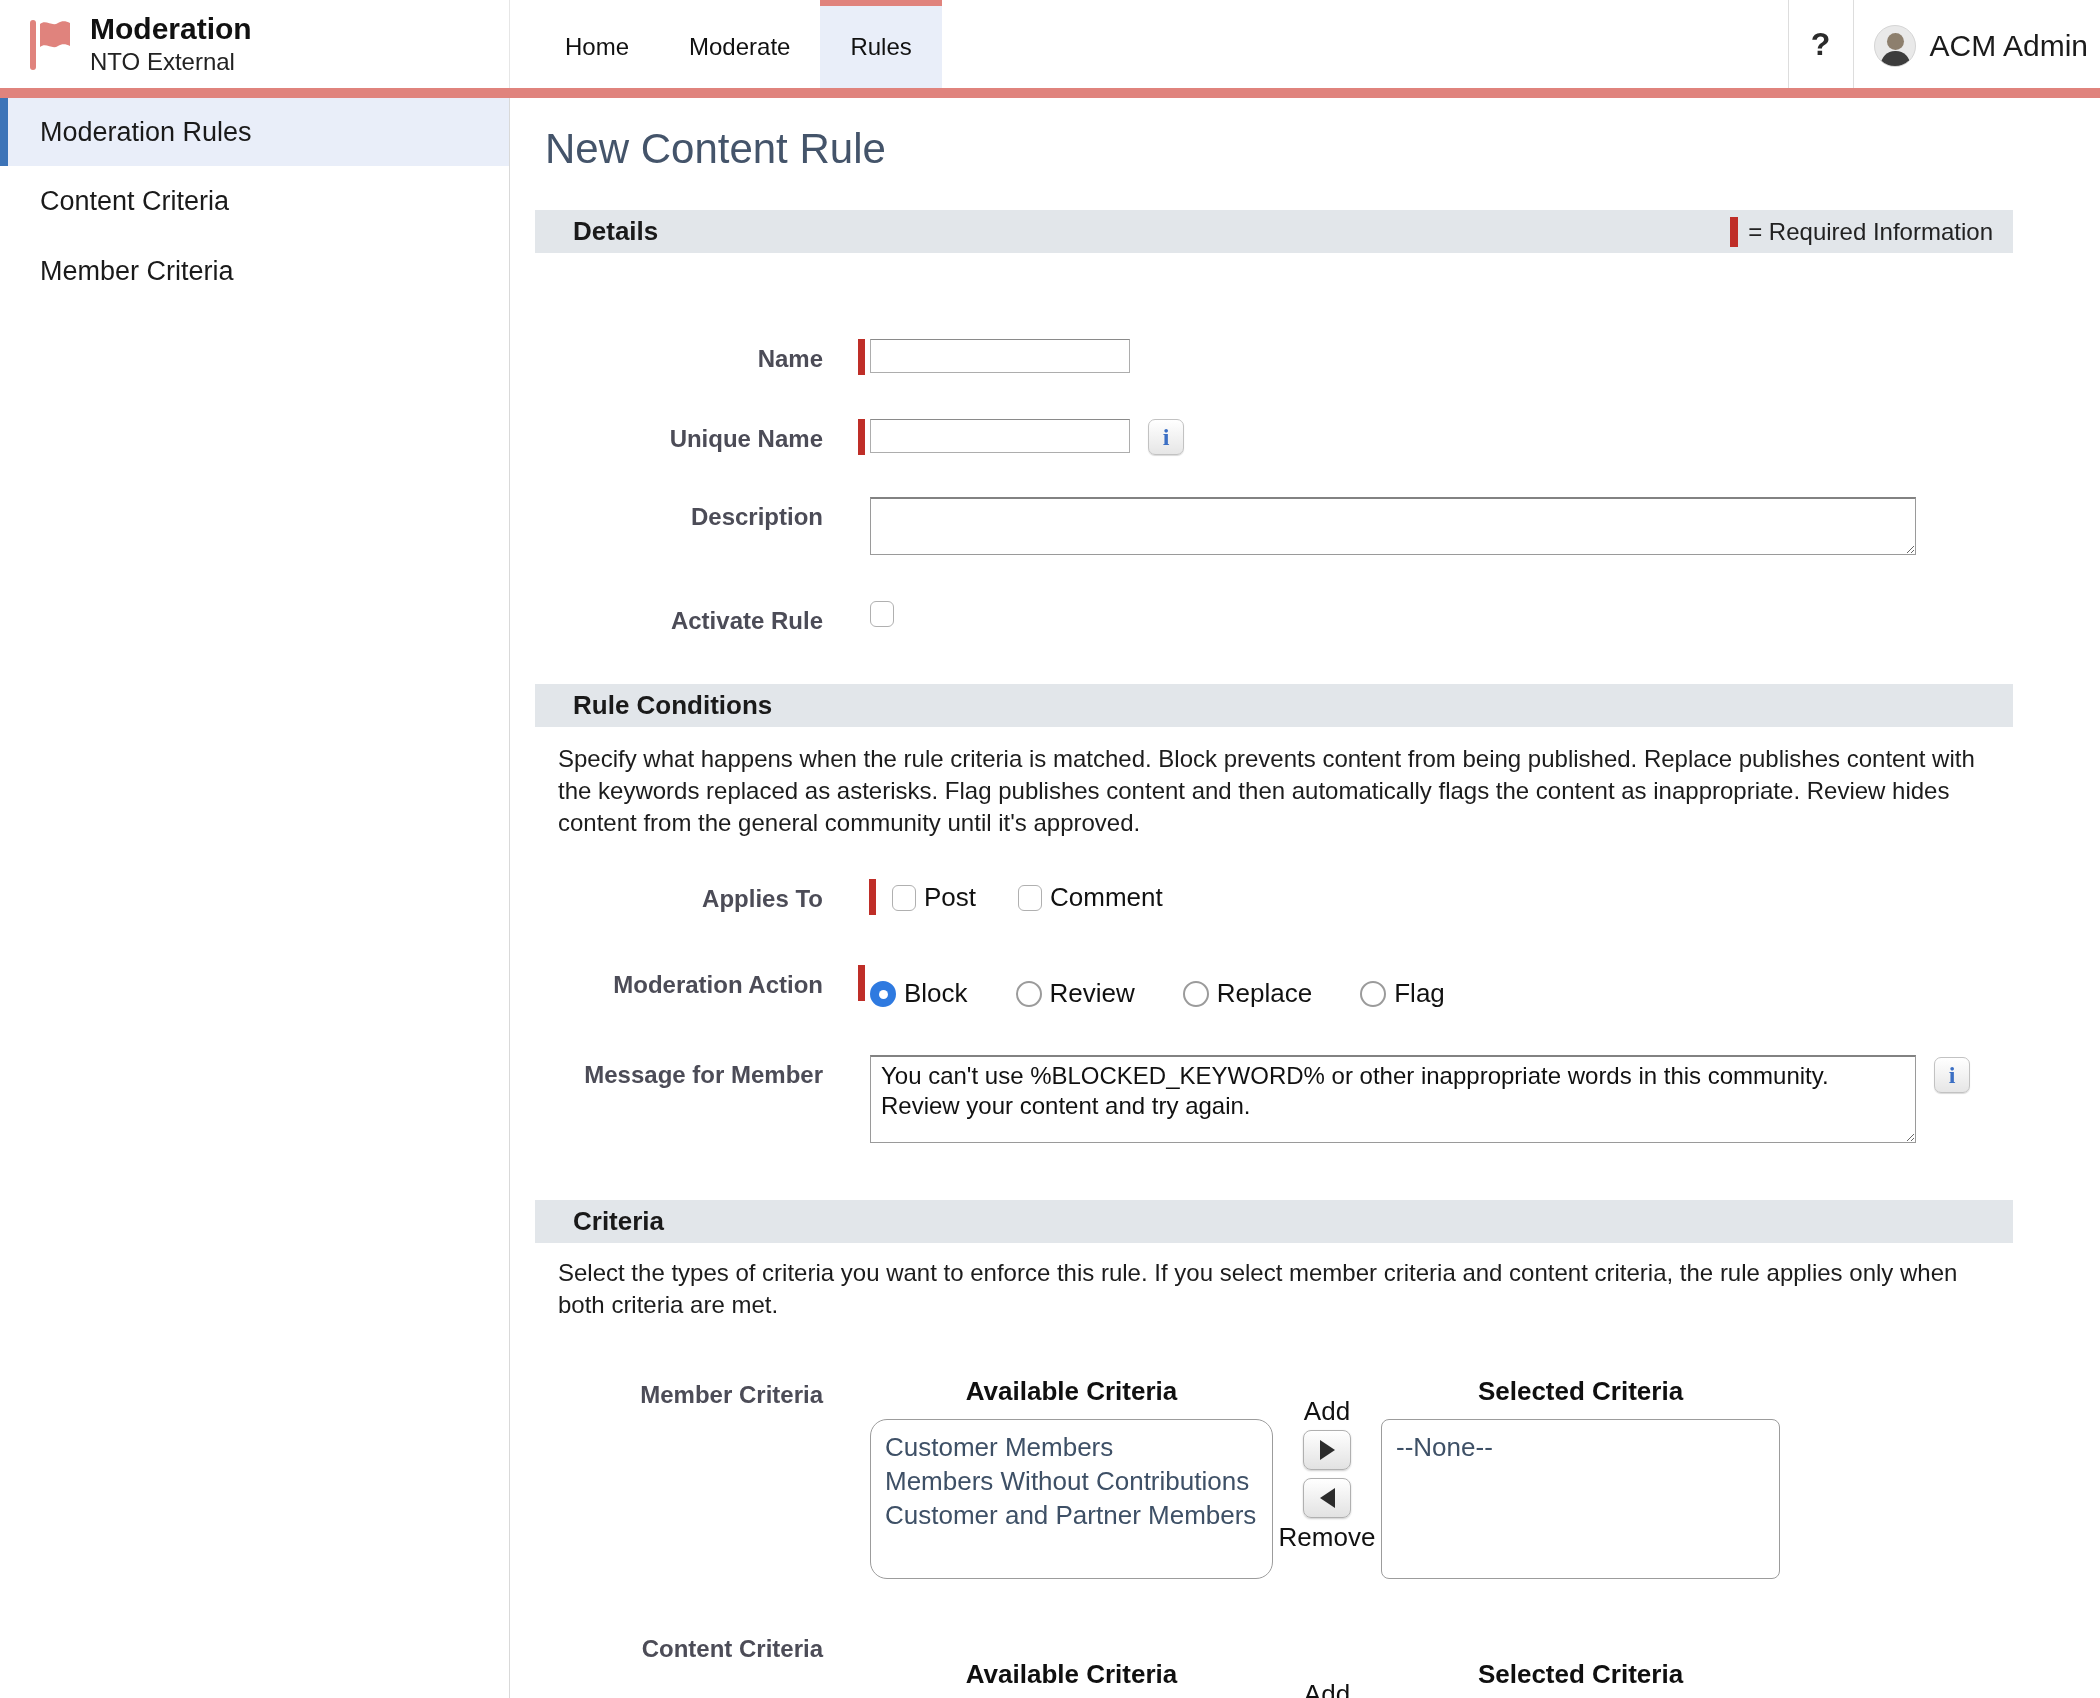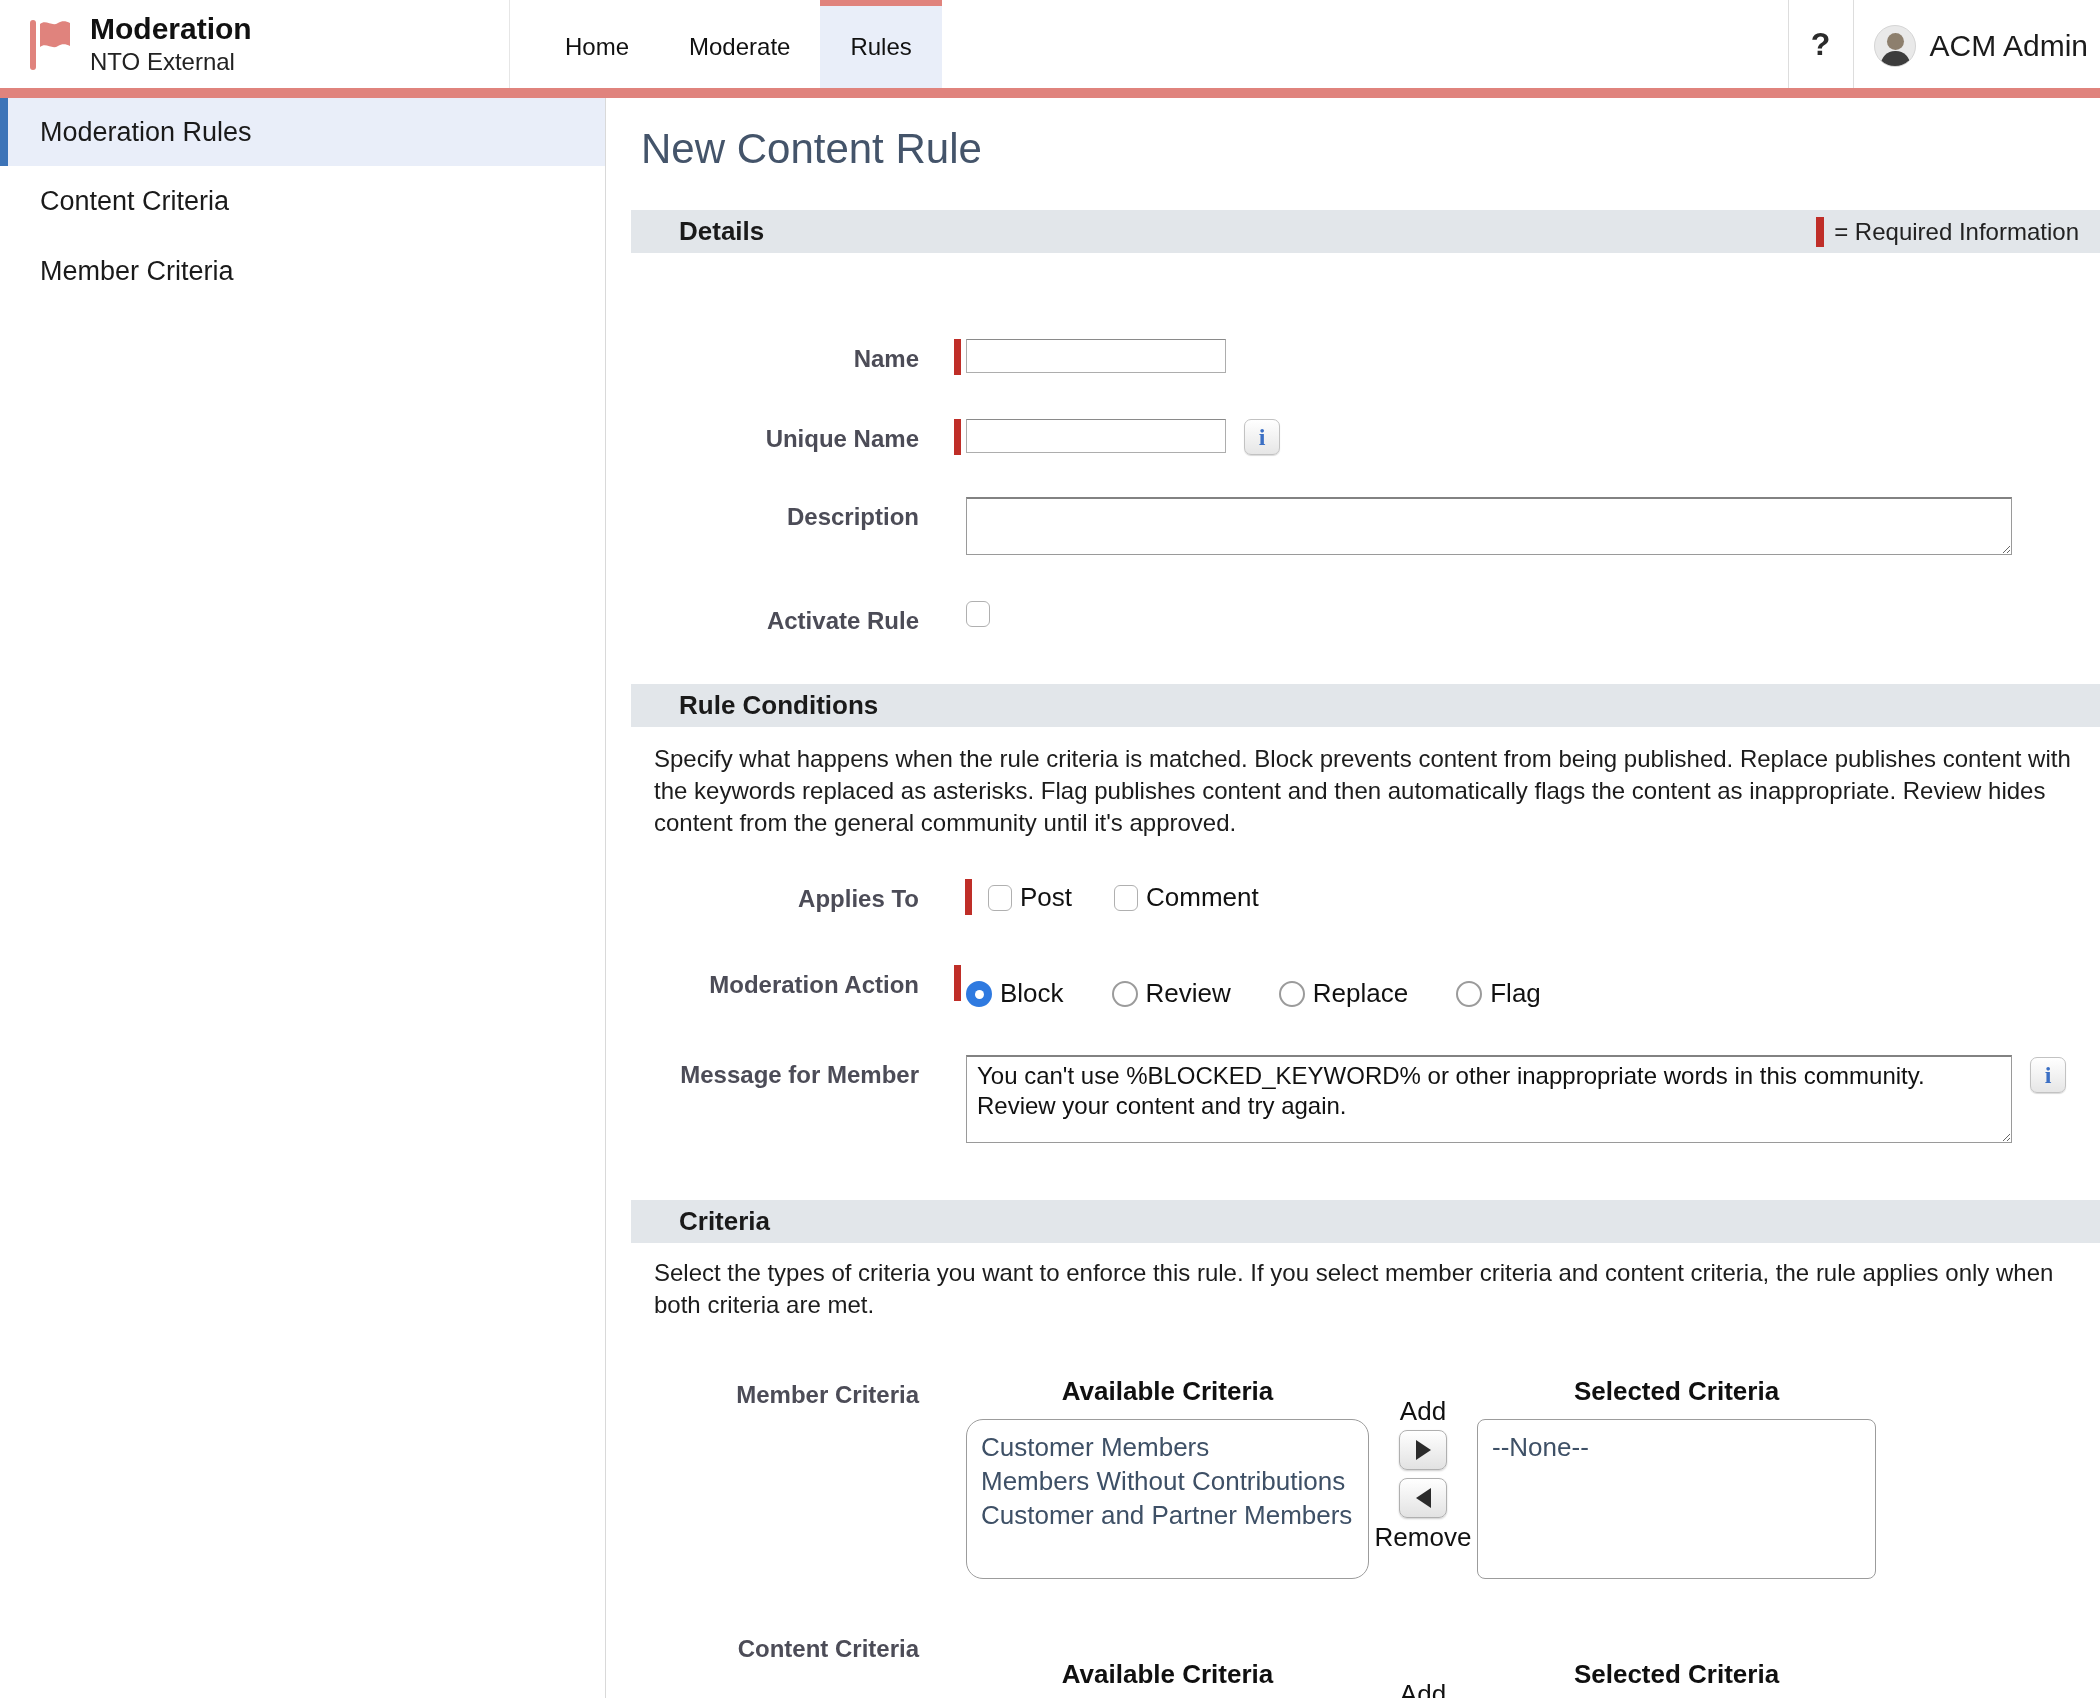--- a/index.html
+++ b/index.html
@@ -26,30 +26,30 @@
             margin-right:14px; position:relative; border:1px solid #d5d5d5; }
   .avatar::before { content:""; position:absolute; left:12px; top:7px; width:17px; height:17px;
                     border-radius:50%; background:#8d7f6d; }
   .avatar::after { content:""; position:absolute; left:6px; top:25px; width:29px; height:18px;
                    border-radius:14px 14px 0 0; background:#3c3c3c; }
   .user-name { font-size:30px; color:#1b1b1b; white-space:nowrap; }
   .top-accent { height:10px; background:#e0837d; }
 
   
   .body-wrap { display:flex; height:1600px; }
-  .sidebar { width:606px; flex:0 0 auto; border-right:1px solid #d9d9d9; }
+  .sidebar { width:510px; flex:0 0 auto; border-right:1px solid #d9d9d9; }
   .side-item { height:70px; display:flex; align-items:center; padding-left:40px;
                font-size:27px; color:#1a1a1a; cursor:default; }
   .side-item.active { background:#e9eef9; border-left:8px solid #3d74b8; padding-left:32px; height:68px; }
   .main { flex:1; padding-left:25px; }
 
   .page-title { margin:27px 0 0 10px; font-size:42px; font-weight:400; color:#44546a; }
 
   .section-bar { width:1478px; height:43px; margin-top:37px; background:#e2e6ea;
-                 display:flex; align-items:center; padding:0 30px; }
+                 display:flex; align-items:center; padding:0 20px; }
   .section-bar .section-title { font-size:26px; font-weight:bold; color:#1a1a1a; margin-left:18px; }
   .legend { margin-left:auto; display:flex; align-items:center; font-size:24px; color:#222; }
   .legend-bar { width:8px; height:30px; background:#bf2e28; margin-right:10px; }
 
   .section-desc { width:1430px; margin:16px 0 0 23px; font-size:24px; line-height:32px; color:#1c1c1c; }
 
   
   .frow { display:flex; align-items:flex-start; margin-left:23px; }
   .flabel { width:265px; flex:0 0 auto; text-align:right; font-size:24px; font-weight:bold;
             color:#4c4c57; padding-top:5px; line-height:30px; }

